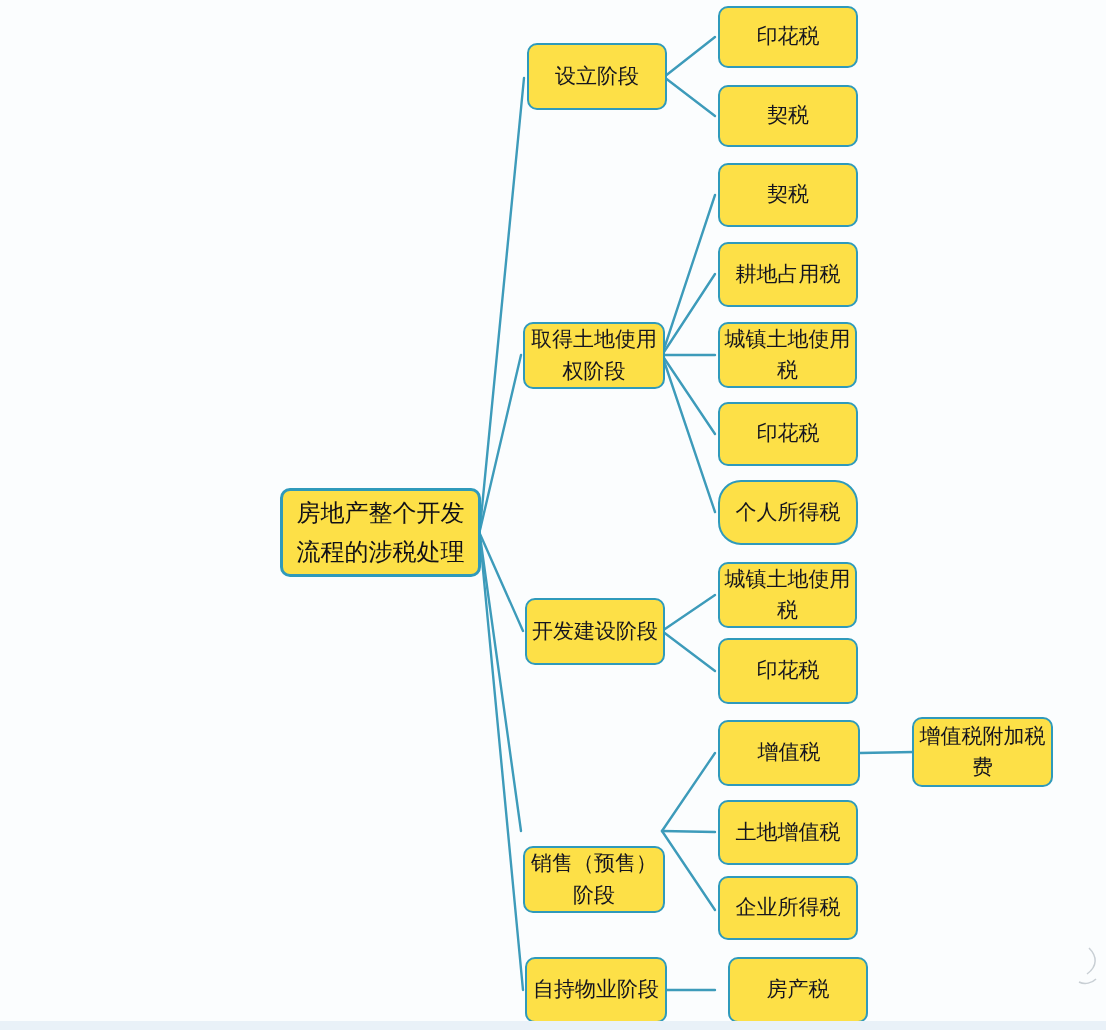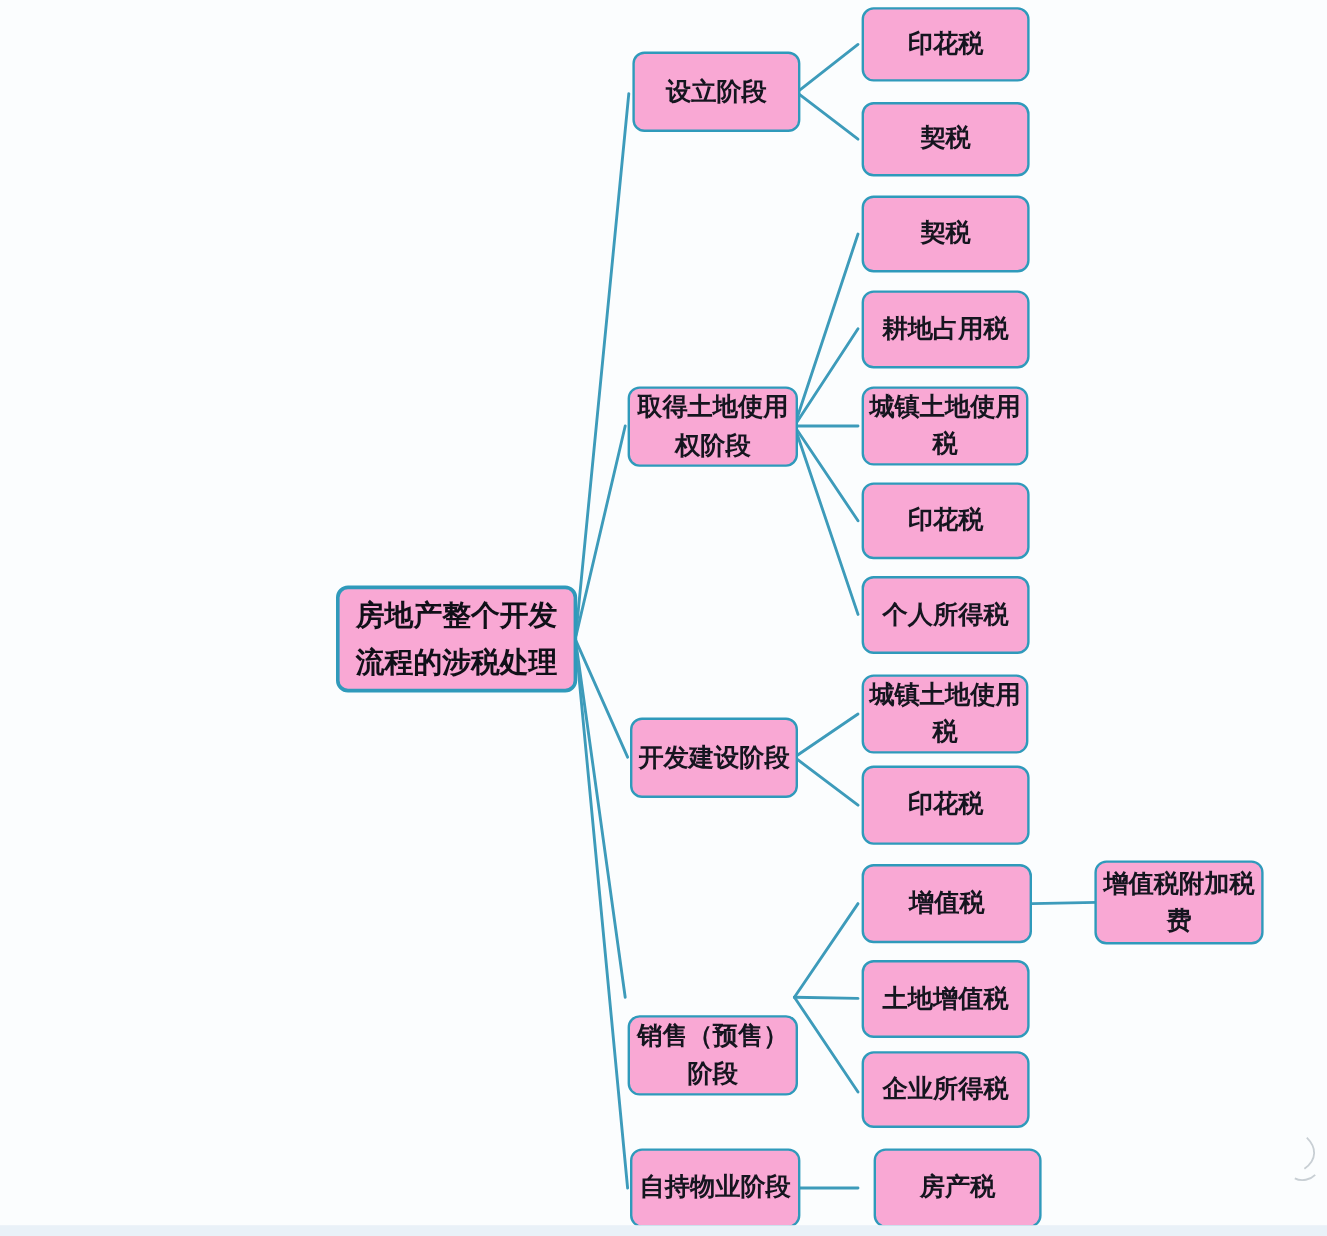--- a/index.html
+++ b/index.html
@@ -21,25 +21,25 @@
     width: 1106px;
     height: 1030px;
   }
   .node {
     position: absolute;
     display: flex;
     align-items: center;
     justify-content: center;
     text-align: center;
     box-sizing: border-box;
-    background: #f9a8d4;
+    background: #fde047;
     border: 2.5px solid #2f9abb;
     border-radius: 10px;
     color: #15151f;
-    font-weight: bold;
+    font-weight: normal;
     font-size: 21px;
     line-height: 1.5;
     padding: 2px 2px;
     word-break: break-all;
   }
   .root-node {
     font-size: 24px;
     line-height: 1.6;
     border-width: 3px;
     color: #101018;
@@ -109,21 +109,21 @@
   <div class="node" style="left:718px; top:85px; width:140px; height:62px;">契税</div>
 
   <div class="node" style="left:718px; top:163px; width:140px; height:64px;">契税</div>
 
   <div class="node" style="left:718px; top:242px; width:140px; height:65px;text-align:right;">耕地占用税</div>
 
   <div class="node" style="left:718px; top:322px; width:139px; height:66px;">城镇土地使用税</div>
 
   <div class="node" style="left:718px; top:402px; width:140px; height:64px;">印花税</div>
 
-  <div class="node" style="left:718px; top:480px; width:140px; height:65px;">个人所得税</div>
+  <div class="node" style="left:718px; top:480px; width:140px; height:65px;border-radius:23px;">个人所得税</div>
 
   <div class="node" style="left:718px; top:562px; width:139px; height:66px;">城镇土地使用税</div>
 
   <div class="node" style="left:718px; top:638px; width:140px; height:66px;">印花税</div>
 
   <div class="node" style="left:718px; top:720px; width:142px; height:66px;">增值税</div>
 
   <div class="node" style="left:718px; top:800px; width:140px; height:65px;">土地增值税</div>
 
   <div class="node" style="left:912px; top:717px; width:141px; height:70px;">增值税附加税费</div>

